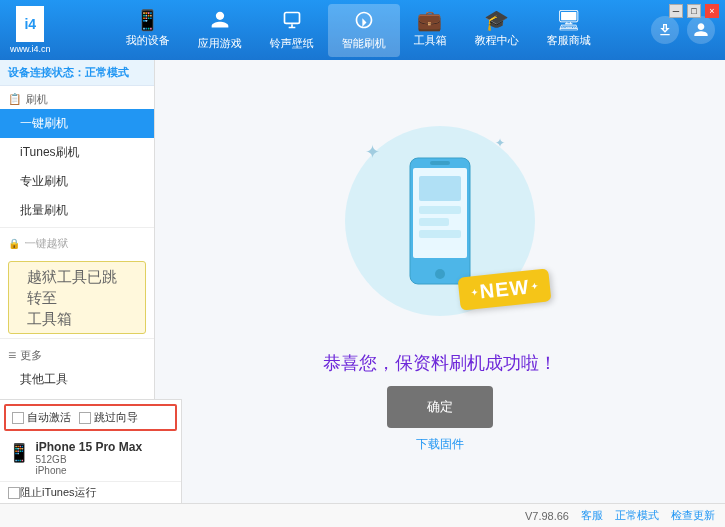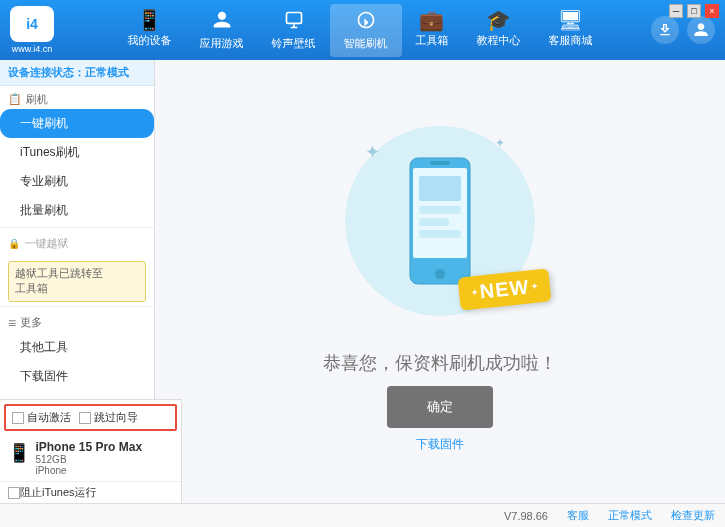--- a/index.html
+++ b/index.html
@@ -1,21 +1,21 @@
 <!DOCTYPE html>
 <html><head>
   <meta charset="utf-8">
   <style>
     * { margin: 0; padding: 0; box-sizing: border-box; }
     body { width: 725px; height: 527px; font-family: "Microsoft YaHei", Arial, sans-serif; font-size: 12px; overflow: hidden; background: #f0f0f0; }
 
     
     .header { background: linear-gradient(to bottom, #2196f3, #1976d2); height: 60px; display: flex; align-items: center; padding: 0 10px; }
     .logo { display: flex; flex-direction: column; align-items: center; margin-right: 15px; }
-    .logo-icon { width: 44px; height: 36px; background: #fff; border-radius: 8px; display: flex; align-items: center; justify-content: center; font-size: 18px; color: #2196f3; font-weight: bold; }
+    .logo-icon { width: 28px; height: 36px; background: #fff; border-radius: 0; display: flex; align-items: center; justify-content: center; font-size: 18px; color: #2196f3; font-weight: bold; }
     .logo-text { color: #fff; font-size: 9px; margin-top: 2px; }
     .nav-items { display: flex; flex: 1; justify-content: center; gap: 0; }
     .nav-item { display: flex; flex-direction: column; align-items: center; color: #fff; padding: 6px 14px; cursor: pointer; font-size: 11px; gap: 3px; }
     .nav-item:hover, .nav-item.active { background: rgba(255,255,255,0.2); border-radius: 4px; }
     .nav-item.active { background: rgba(255,255,255,0.25); }
     .nav-icon { font-size: 20px; line-height: 1; }
     .header-right { display: flex; gap: 8px; align-items: center; }
     .header-btn { width: 28px; height: 28px; background: rgba(255,255,255,0.2); border-radius: 50%; display: flex; align-items: center; justify-content: center; color: #fff; cursor: pointer; font-size: 14px; }
 
     
@@ -23,48 +23,48 @@
     .win-ctrl { width: 14px; height: 14px; border: 1px solid #aaa; background: #e0e0e0; display: flex; align-items: center; justify-content: center; font-size: 9px; cursor: pointer; }
 
     
     .main-container { display: flex; height: calc(527px - 60px - 24px); }
 
     
     .sidebar { width: 155px; background: #fff; border-right: 1px solid #ddd; flex-shrink: 0; overflow-y: auto; }
     .sidebar-status { background: #e8f4fd; padding: 5px 8px; font-size: 11px; color: #333; border-bottom: 1px solid #dce8f5; }
     .sidebar-status span { color: #2196f3; font-weight: bold; }
     .sidebar-group-label { padding: 6px 8px 2px; color: #666; font-size: 11px; display: flex; align-items: center; gap: 4px; }
-    .sidebar-item { padding: 6px 12px 6px 20px; color: #333; font-size: 12px; cursor: pointer; border-radius: 11px; }
+    .sidebar-item { padding: 6px 12px 6px 20px; color: #333; font-size: 12px; cursor: pointer; }
     .sidebar-item.active { background: #2196f3; color: #fff; }
     .sidebar-divider { height: 1px; background: #eee; margin: 2px 0; }
     .sidebar-disabled { padding: 6px 8px; color: #aaa; font-size: 11px; display: flex; align-items: center; gap: 4px; }
-    .sidebar-warning-box { margin: 4px 8px; background: #fff8dc; border: 1px solid #e0d060; border-radius: 3px; padding: 4px 6px; font-size: 11px; color: #666; line-height: 1.4; }
+    .sidebar-warning-box { margin: 4px 8px; background: #fff8dc; border: 1px solid #e0d060; border-radius: 3px; padding: 4px 18px; font-size: 15px; color: #666; line-height: 1.4; }
 
     
     .sidebar-bottom { position: absolute; bottom: 24px; left: 0; width: 182px; background: #fff; border-right: 1px solid #ddd; border-top: 1px solid #ddd; }
     .auto-check-row { display: flex; align-items: center; gap: 4px; padding: 5px 8px; border: 2px solid #e74c3c; margin: 4px; border-radius: 2px; }
     .auto-check-item { display: flex; align-items: center; gap: 3px; font-size: 11px; color: #333; cursor: pointer; }
     .device-row { padding: 5px 8px; display: flex; align-items: flex-start; gap: 5px; }
     .device-icon { font-size: 18px; color: #2196f3; margin-top: 2px; }
     .device-info { display: flex; flex-direction: column; }
     .device-name { font-size: 12px; color: #333; font-weight: bold; }
     .device-detail { font-size: 10px; color: #666; }
     .itunes-row { padding: 3px 8px; display: flex; align-items: center; font-size: 11px; color: #333; border-top: 1px solid #eee; }
 
     
     .content { flex: 1; background: #f5f7fa; display: flex; flex-direction: column; align-items: center; justify-content: center; padding: 20px; position: relative; }
     .success-image { width: 220px; height: 220px; position: relative; display: flex; align-items: center; justify-content: center; margin-bottom: 20px; }
-    .success-text { font-size: 18px; color: #737373; margin-bottom: 11px; font-weight: normal; }
+    .success-text { font-size: 18px; color: #6d28d9; margin-bottom: 11px; font-weight: normal; }
     .confirm-btn { background: #737373; color: #fff; border: none; padding: 12px 40px; border-radius: 4px; font-size: 13px; cursor: pointer; margin-bottom: 8px; font-family: inherit; }
     .log-link { color: #2196f3; font-size: 12px; cursor: pointer; text-decoration: none; }
 
     
     .statusbar { height: 24px; background: #f8f8f8; border-top: 1px solid #ddd; display: flex; align-items: center; justify-content: space-between; padding: 0 10px; font-size: 11px; color: #666; }
     .statusbar-left { display: flex; gap: 8px; }
-    .statusbar-right { display: flex; gap: 19px; align-items: center; }
+    .statusbar-right { display: flex; gap: 12px; align-items: center; }
 
     .checkbox { width: 12px; height: 12px; border: 1px solid #aaa; background: #fff; display: inline-block; flex-shrink: 0; }
   </style>
 </head>
 <body>
 
 <div style="position:relative; width:725px; height:527px;">
 
   <div class="window-controls">
     <div class="win-ctrl">─</div>

